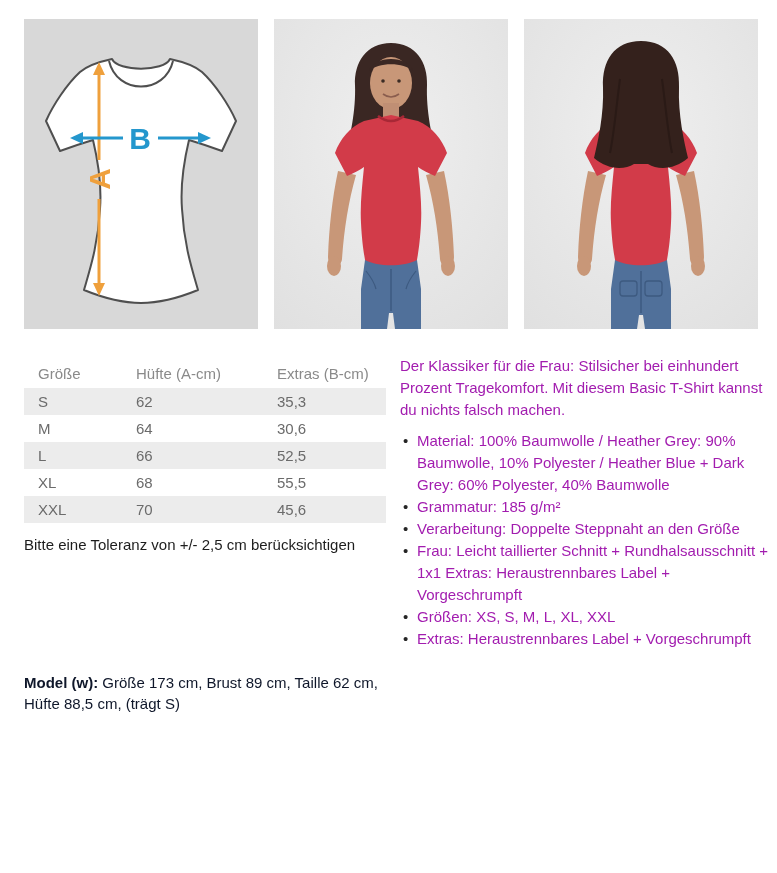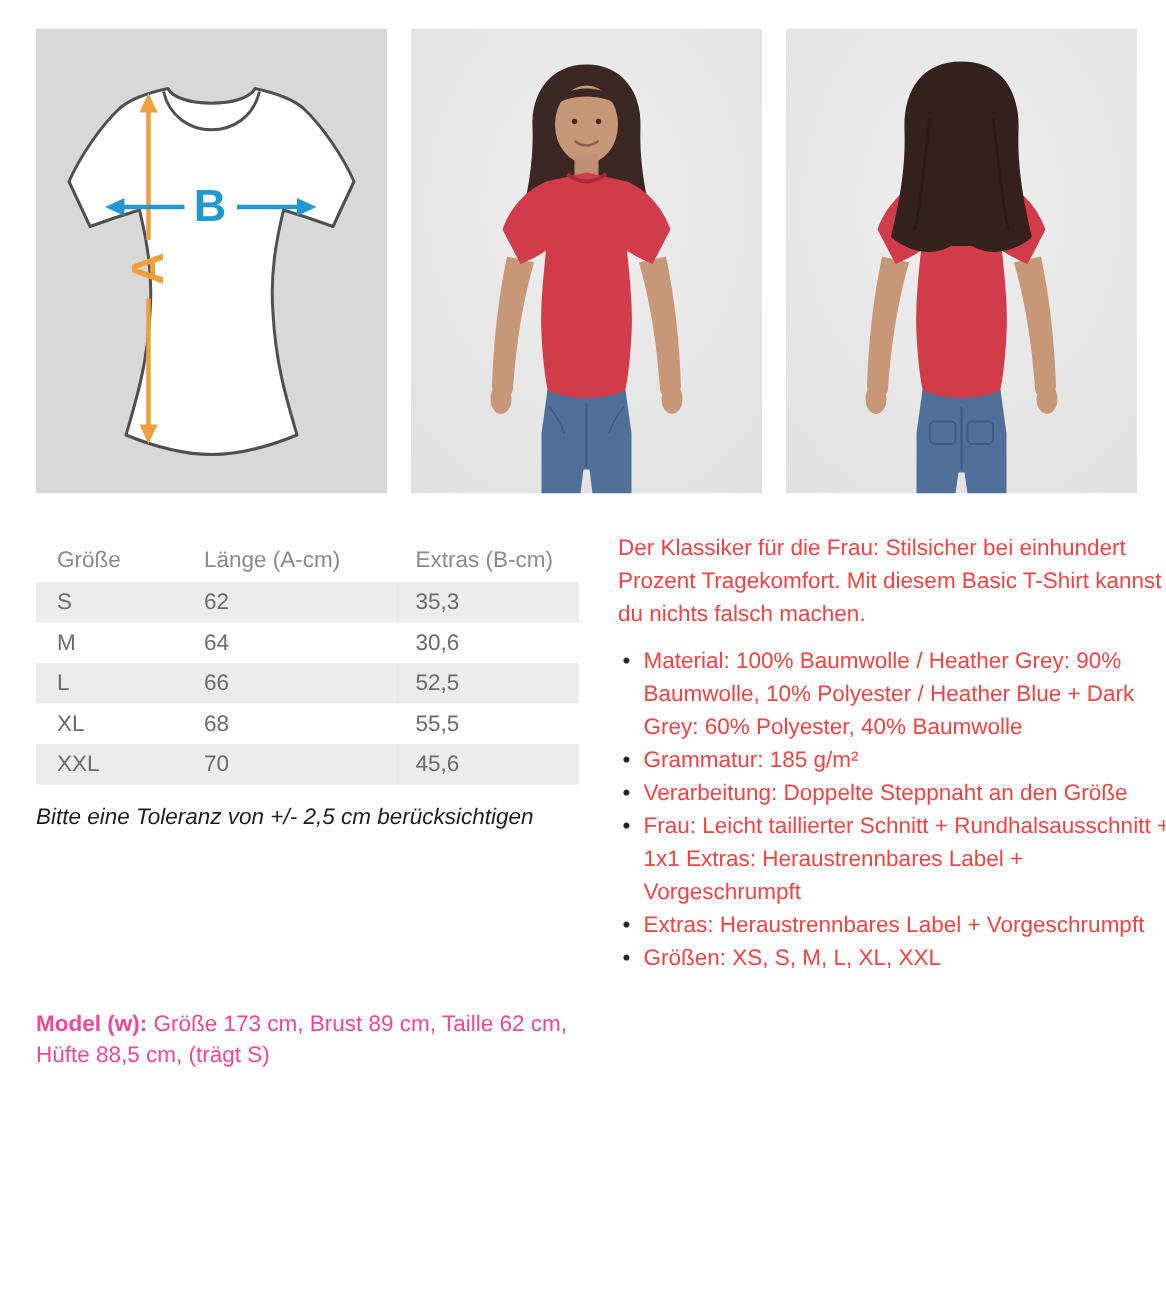--- a/index.html
+++ b/index.html
@@ -7,36 +7,36 @@
   body {
     width:777px; height:873px; overflow:hidden; position:relative;
     font-family:"Liberation Sans","DejaVu Sans",sans-serif; color:#2b2b2b;
   }
   
   .top-row { display:flex; gap:16px; padding:19px 0 0 24px; }
   .panel { width:234px; height:310px; flex:0 0 auto; }
   .panel svg { display:block; width:234px; height:310px; }
 
   
-  .content { display:flex; margin:26px 0 0 24px;gap:12px; }
+  .content { display:flex; margin:26px 0 0 24px; }
   .left-col  { width:362px; flex:0 0 auto; }
-  .right-col { width:377px; margin-left:14px; flex:0 0 auto; font-size:15px; line-height:22px; color:#ef4444; }
+  .right-col { width:377px; margin-left:14px; flex:0 0 auto; font-size:15px; line-height:22px; color:#a21caf; }
 
   table.size-table { width:100%; border-collapse:collapse; font-size:15px; margin-top:4px; }
   table.size-table th {
     text-align:left; font-weight:400; color:#8a8a8a; background:#fff;
     padding:6px 6px 6px 14px; height:28px;
   }
   table.size-table td { color:#6b6b6b; padding:4px 6px 4px 14px; height:27px; }
   table.size-table th:nth-child(1), table.size-table td:nth-child(1){ width:98px; }
   table.size-table th:nth-child(2), table.size-table td:nth-child(2){ width:141px; }
   table.size-table tbody tr:nth-child(odd){ background:#ececec; }
 
-  .tolerance { margin-top:13px; font-size:15px; color:#1d1d1d;font-style:italic; }
-  .model-info { margin-top:119px; font-size:15px; line-height:21px; color:#ec4899; }
+  .tolerance { margin-top:13px; font-size:15px; color:#1d1d1d; }
+  .model-info { margin-top:119px; font-size:15px; line-height:21px; color:#0f172a; }
   .model-info .lbl { font-weight:700; }
 
   .intro { margin-bottom:9px; }
   ul.features { list-style:none; }
   ul.features li { position:relative; padding-left:17px; }
   ul.features li::before { content:"\2022"; position:absolute; left:3px; top:0; color:#252525; }
 </style>
 </head>
 <body>
 
@@ -147,21 +147,21 @@
   </div>
 </div>
 
 <div class="content">
 
   <div class="left-col">
     <table class="size-table">
       <thead>
         <tr>
           <th>Größe</th>
-          <th>Länge (A-cm)</th>
+          <th>Hüfte (A-cm)</th>
           <th>Extras (B-cm)</th>
         </tr>
       </thead>
       <tbody>
         <tr>
           <td>S</td>
           <td>62</td>
           <td>35,3</td>
         </tr>
         <tr>
@@ -192,17 +192,17 @@
     <p class="model-info"><span class="lbl">Model (w): </span><span>Größe 173 cm, Brust 89 cm, Taille 62 cm, Hüfte 88,5 cm, (trägt S)</span></p>
   </div>
 
   <div class="right-col">
     <p class="intro">Der Klassiker für die Frau: Stilsicher bei einhundert Prozent Tragekomfort. Mit diesem Basic T-Shirt kannst du nichts falsch machen.</p>
     <ul class="features">
       <li>Material: 100% Baumwolle / Heather Grey: 90% Baumwolle, 10%  Polyester / Heather Blue + Dark Grey: 60% Polyester, 40% Baumwolle</li>
       <li>Grammatur: 185 g/m²</li>
       <li>Verarbeitung: Doppelte Steppnaht an den Größe</li>
       <li>Frau: Leicht taillierter Schnitt + Rundhalsausschnitt + 1x1 Extras: Heraustrennbares Label + Vorgeschrumpft</li>
+      <li>Größen: XS, S, M, L, XL, XXL</li>
       <li>Extras: Heraustrennbares Label + Vorgeschrumpft</li>
-      <li>Größen: XS, S, M, L, XL, XXL</li>
     </ul>
   </div>
 </div>
 
 </body></html>

